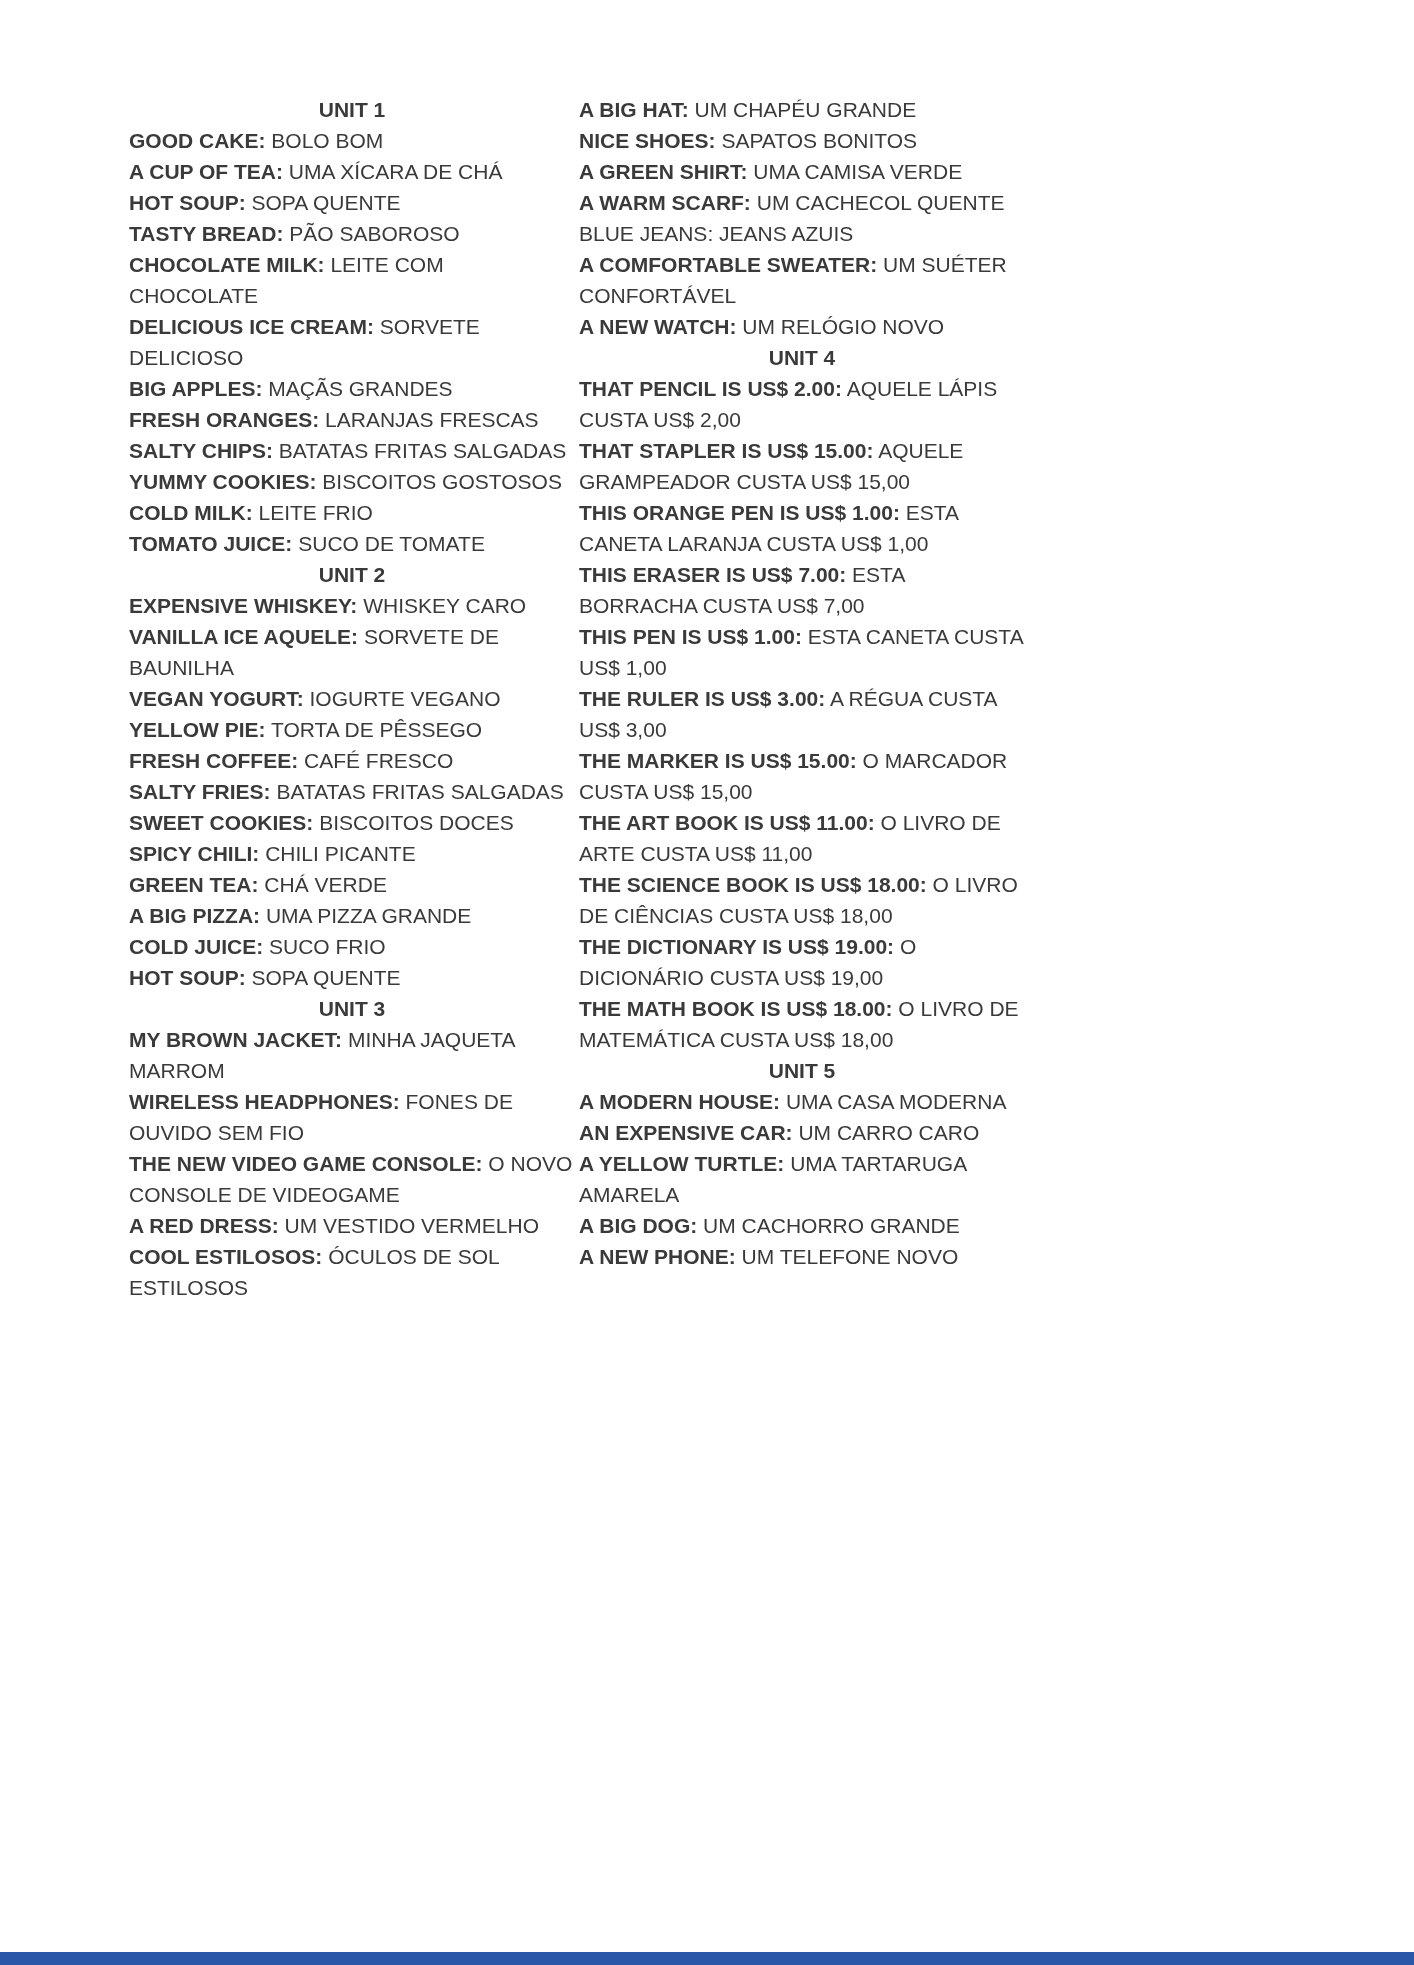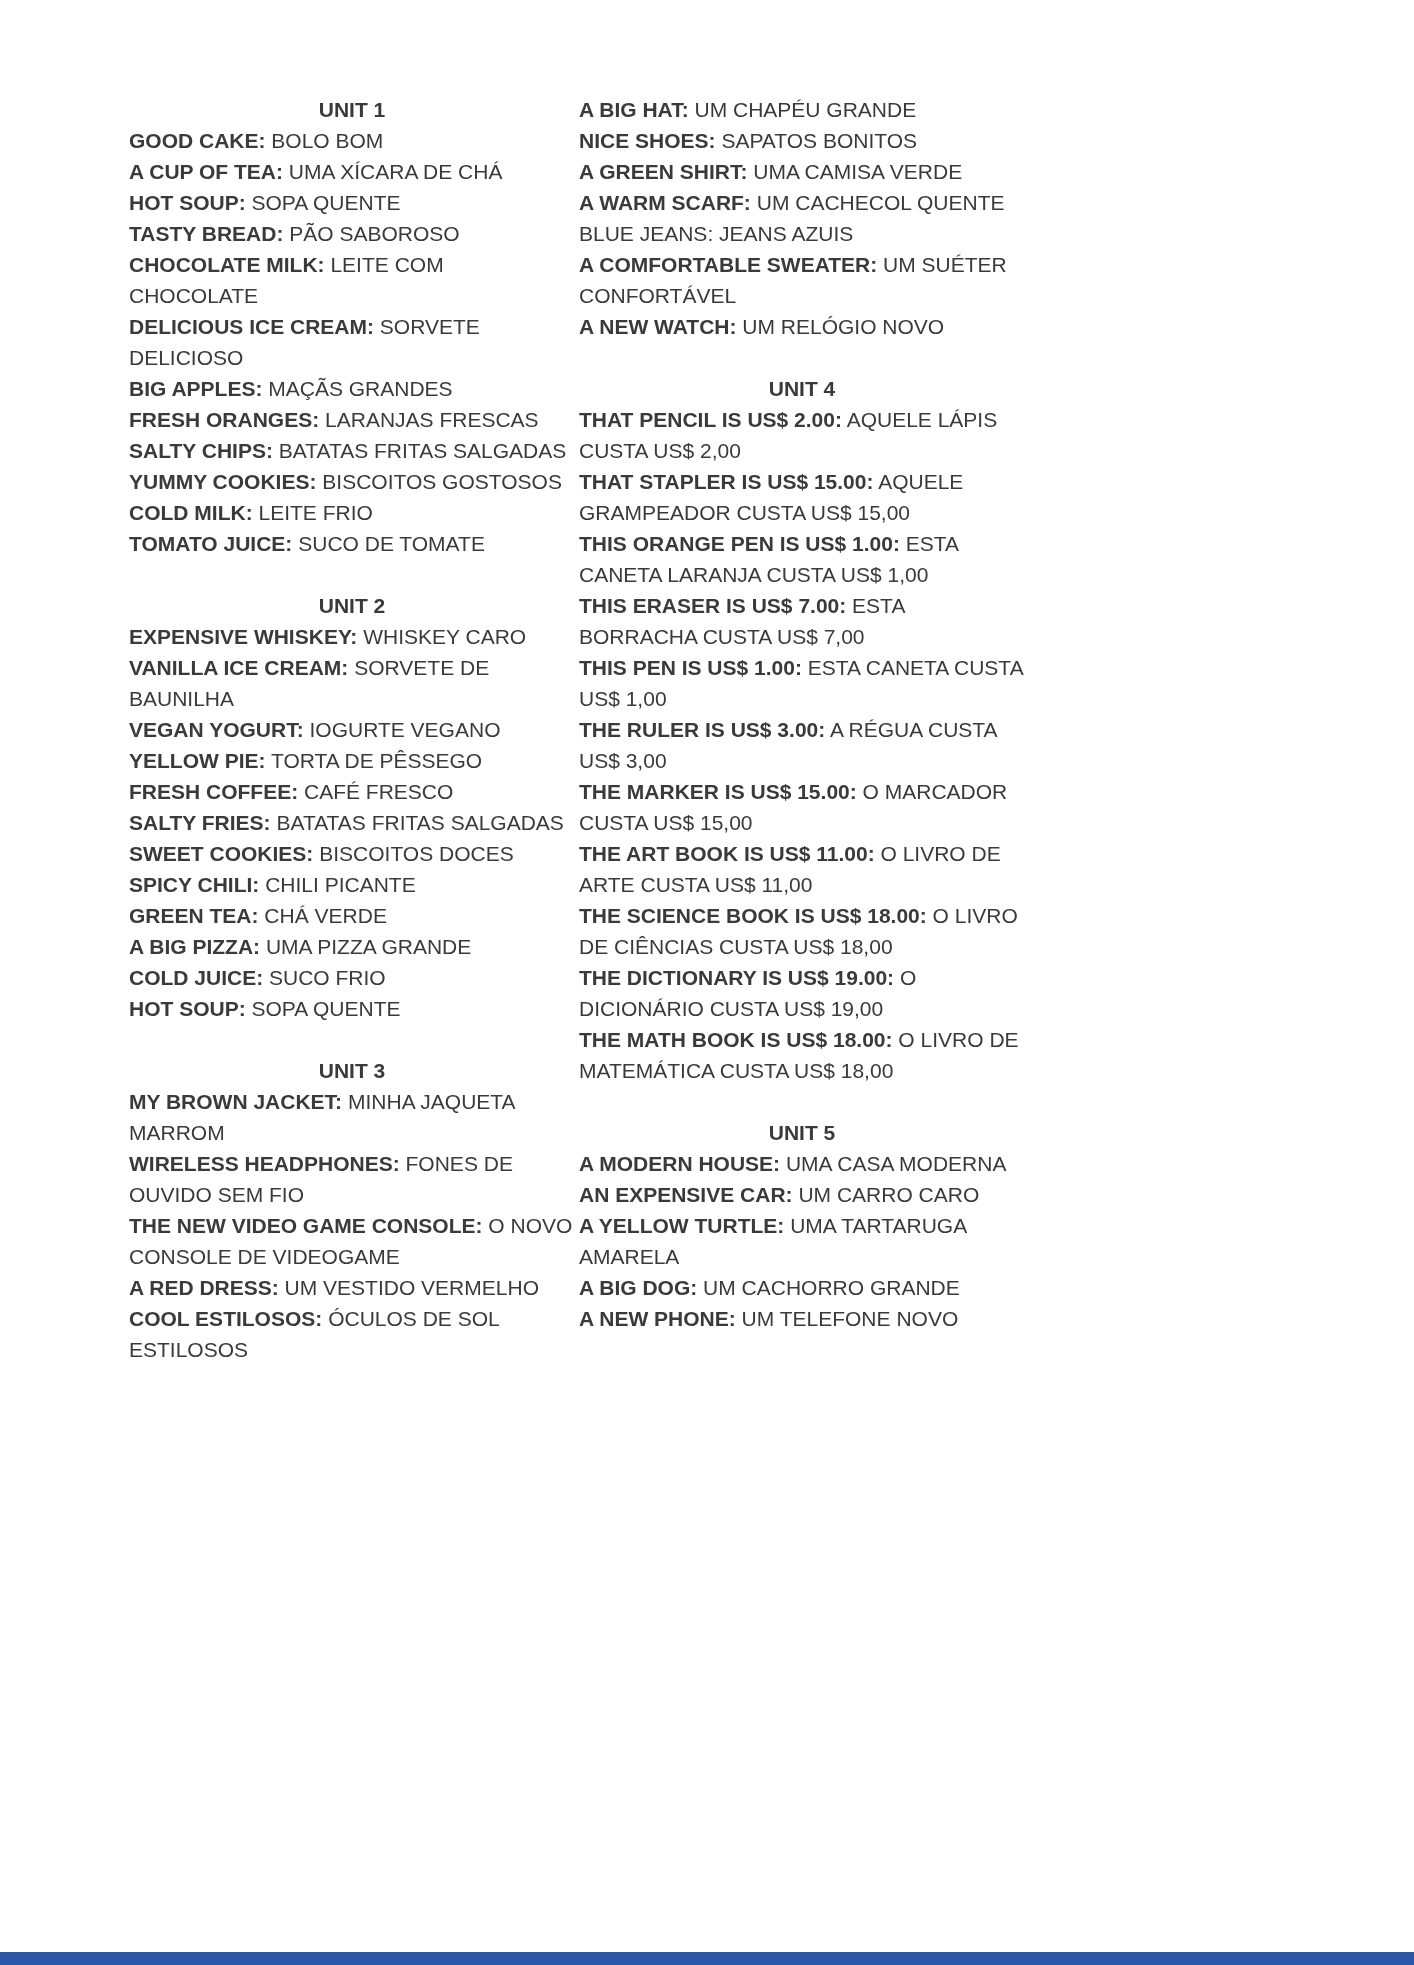--- a/index.html
+++ b/index.html
@@ -24,21 +24,20 @@
     padding: 94px 0 0 113px;
   }
   .column {
     width: 446px;
     flex: 0 0 446px;
   }
   .column + .column {
     margin-left: 4px;
   }
   .block + .block {
-    margin-top: 31px;
   }
   .heading {
     font-weight: 700;
     text-align: center;
   }
   .entry {
     margin: 0;
   }
   .term {
     font-weight: 700;
@@ -71,21 +70,21 @@
           <p class="entry"><span class="term">BIG APPLES:</span> <span class="translation">MAÇÃS GRANDES</span></p>
           <p class="entry"><span class="term">FRESH ORANGES:</span> <span class="translation">LARANJAS FRESCAS</span></p>
           <p class="entry"><span class="term">SALTY CHIPS:</span> <span class="translation">BATATAS FRITAS SALGADAS</span></p>
           <p class="entry"><span class="term">YUMMY COOKIES:</span> <span class="translation">BISCOITOS GOSTOSOS</span></p>
           <p class="entry"><span class="term">COLD MILK:</span> <span class="translation">LEITE FRIO</span></p>
           <p class="entry"><span class="term">TOMATO JUICE:</span> <span class="translation">SUCO DE TOMATE</span></p>
         </div>
         <div class="block">
           <div class="heading">UNIT 2</div>
           <p class="entry"><span class="term">EXPENSIVE WHISKEY:</span> <span class="translation">WHISKEY CARO</span></p>
-          <p class="entry"><span class="term">VANILLA ICE CREAM:</span> <span class="translation">SORVETE DE BAUNILHA</span></p>
+          <p class="entry"><span class="term">VANILLA ICE AQUELE:</span> <span class="translation">SORVETE DE BAUNILHA</span></p>
           <p class="entry"><span class="term">VEGAN YOGURT:</span> <span class="translation">IOGURTE VEGANO</span></p>
           <p class="entry"><span class="term">YELLOW PIE:</span> <span class="translation">TORTA DE PÊSSEGO</span></p>
           <p class="entry"><span class="term">FRESH COFFEE:</span> <span class="translation">CAFÉ FRESCO</span></p>
           <p class="entry"><span class="term">SALTY FRIES:</span> <span class="translation">BATATAS FRITAS SALGADAS</span></p>
           <p class="entry"><span class="term">SWEET COOKIES:</span> <span class="translation">BISCOITOS DOCES</span></p>
           <p class="entry"><span class="term">SPICY CHILI:</span> <span class="translation">CHILI PICANTE</span></p>
           <p class="entry"><span class="term">GREEN TEA:</span> <span class="translation">CHÁ VERDE</span></p>
           <p class="entry"><span class="term">A BIG PIZZA:</span> <span class="translation">UMA PIZZA GRANDE</span></p>
           <p class="entry"><span class="term">COLD JUICE:</span> <span class="translation">SUCO FRIO</span></p>
           <p class="entry"><span class="term">HOT SOUP:</span> <span class="translation">SOPA QUENTE</span></p>

